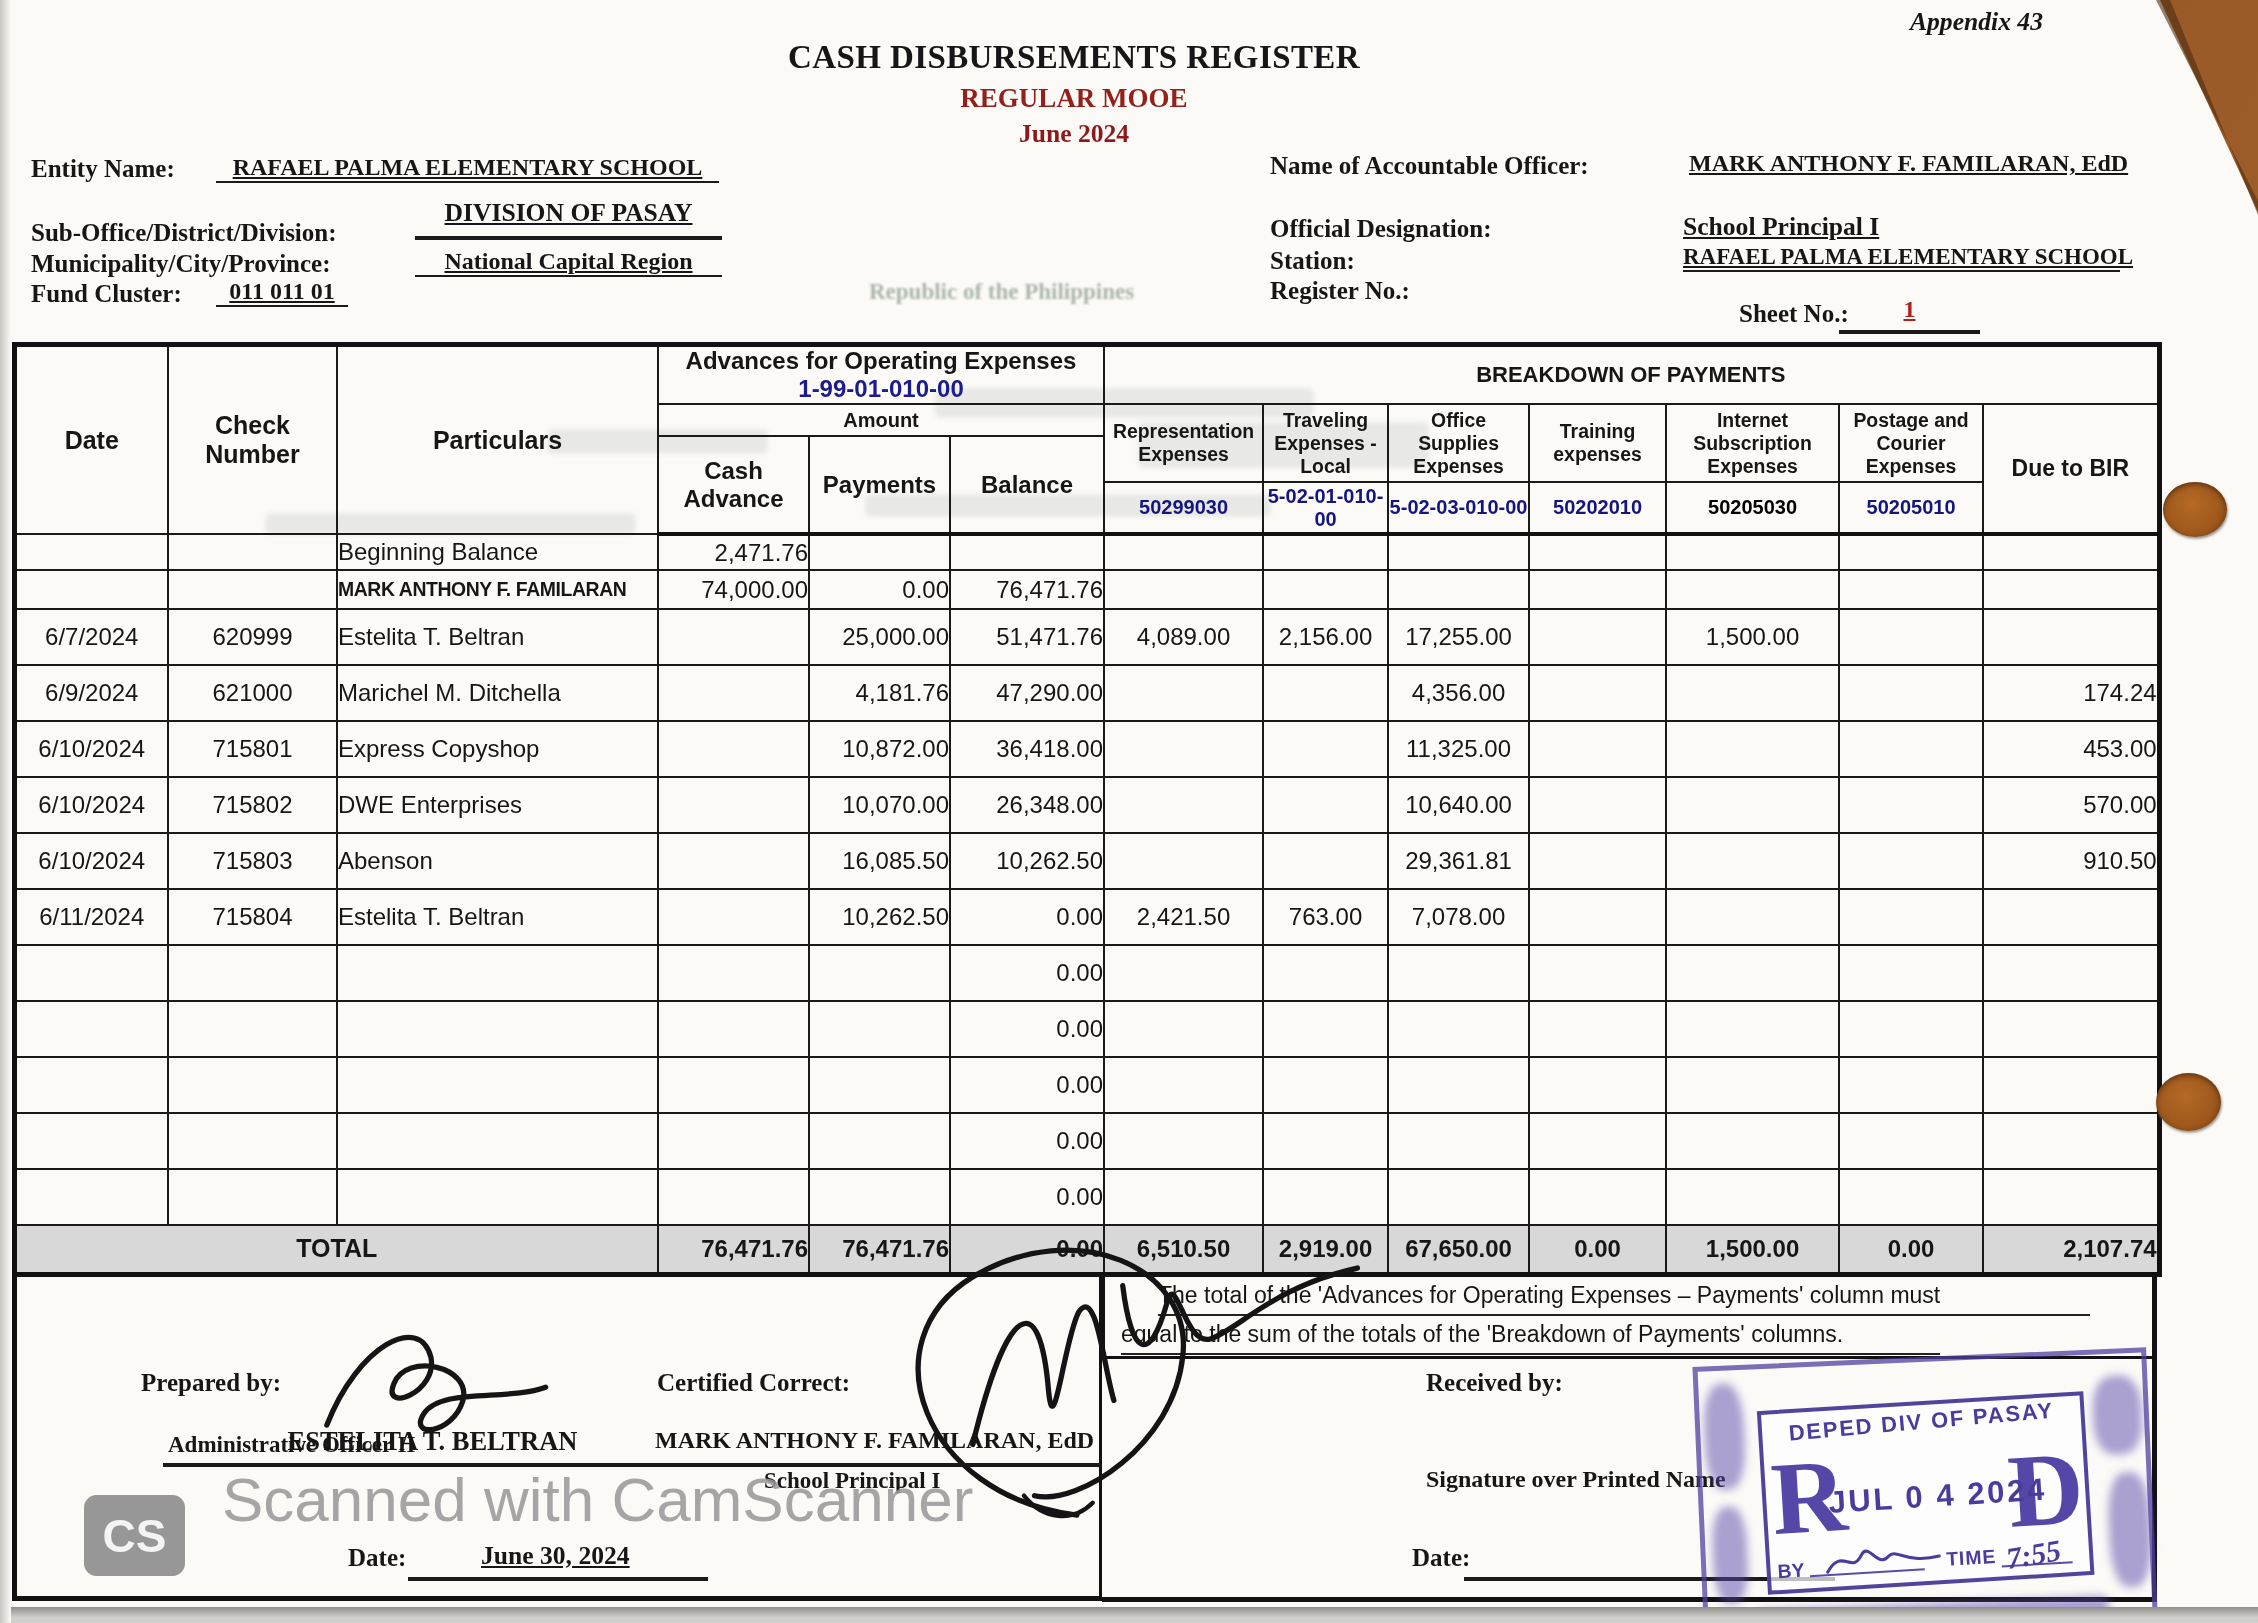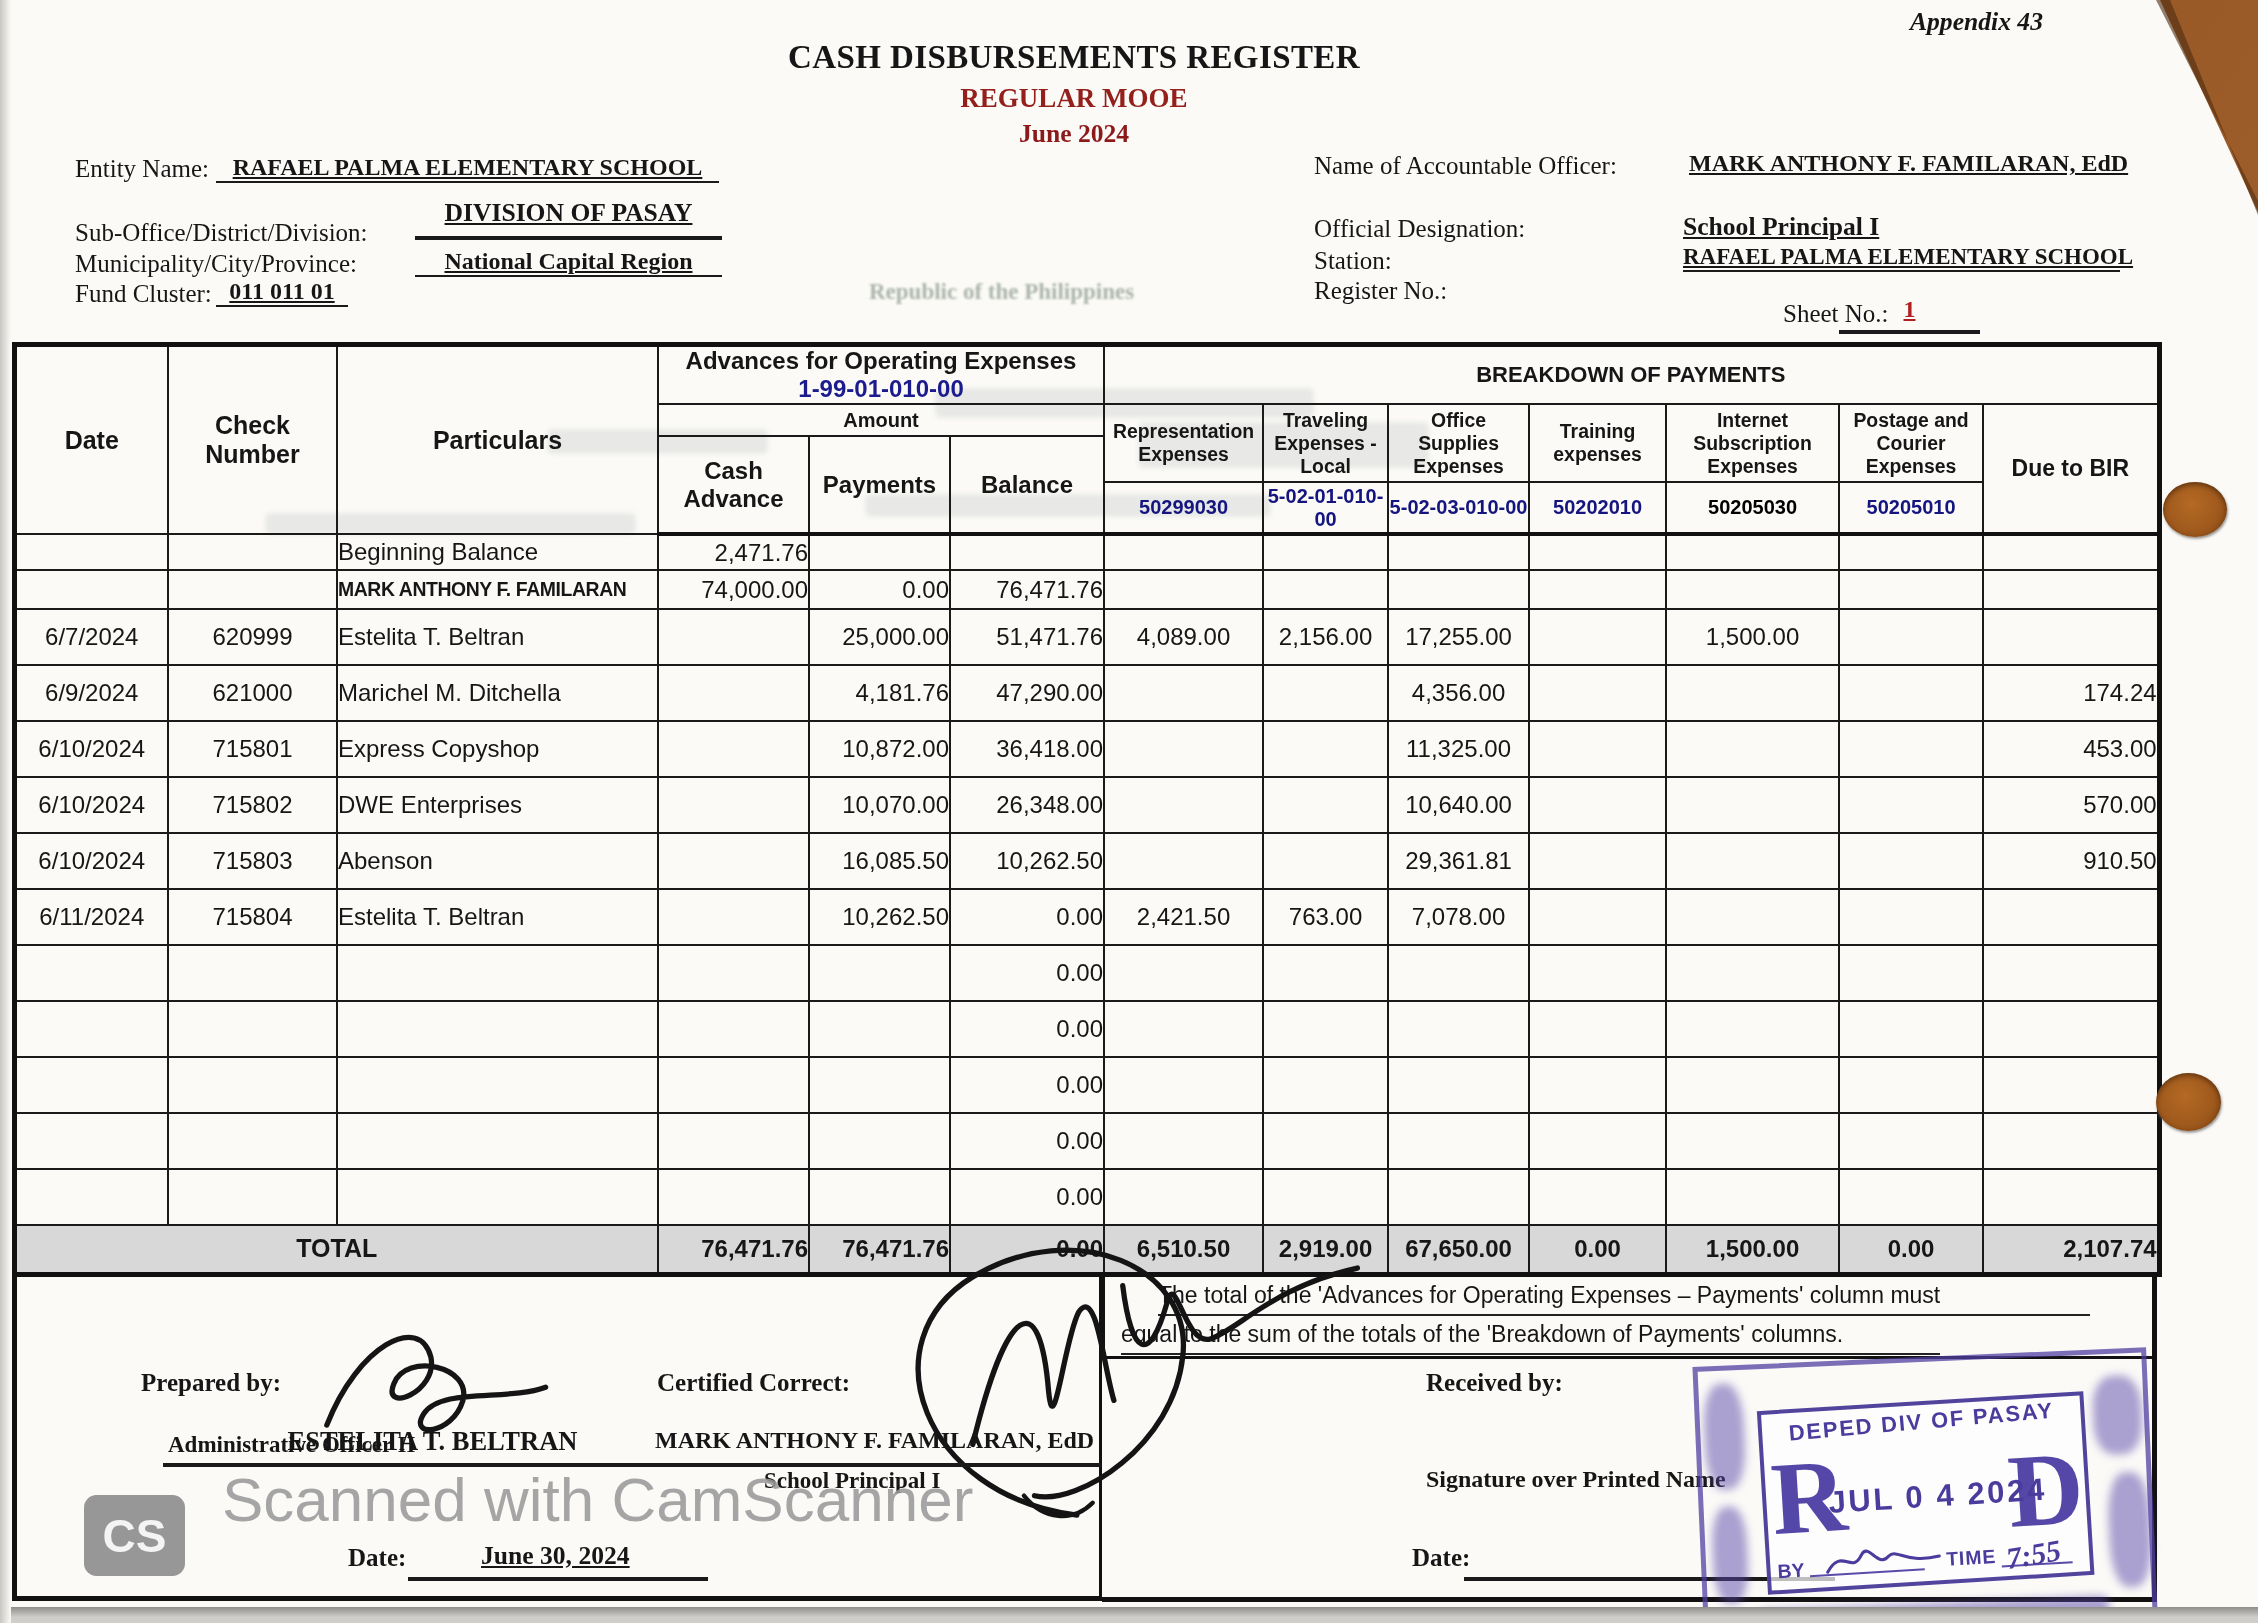--- a/index.html
+++ b/index.html
@@ -5,21 +5,21 @@
   html,body{margin:0;padding:0;background:#b9b7b3;}
   #canvas{position:relative;width:2258px;height:1623px;background:#fbfaf7;overflow:hidden;
           font-family:"Liberation Serif", serif;color:#161616;}
   .abs{position:absolute;}
   
   .appendix{left:1910px;top:7px;width:265px;font-style:italic;font-weight:bold;font-size:25.6px;}
   .title-block{left:721px;top:39px;width:706px;text-align:center;}
   .title{font-weight:bold;font-size:33px;letter-spacing:0.4px;}
   .subtitle{font-weight:bold;font-size:27px;color:#94201c;margin-top:7px;}
   .month{font-weight:bold;font-size:25.6px;color:#8c1a1a;margin-top:5.3px;}
-  .lbl{font-weight:normal;font-size:25px;white-space:nowrap;margin-left:44px;}
+  .lbl{font-weight:bold;font-size:25px;white-space:nowrap;}
   .val{font-weight:bold;font-size:24px;white-space:nowrap;text-decoration:underline;}
   .uline{border-bottom:2.6px solid #1a1a1a;}
   
   .ghost-text{color:rgba(105,125,108,.55);filter:blur(1.3px);font-weight:bold;font-size:23px;}
   .ghost-bar{background:rgba(135,150,142,.16);filter:blur(2.6px);border-radius:5.3px;}
   
   table.reg{position:absolute;left:11.5px;top:342px;width:2146px;border-collapse:collapse;table-layout:fixed;
             font-family:"Liberation Sans", sans-serif;}
   table.reg th, table.reg td{border:2.6px solid #1a1a1a;padding:0;overflow:hidden;}
   table.reg{border:5.3px solid #111;}

